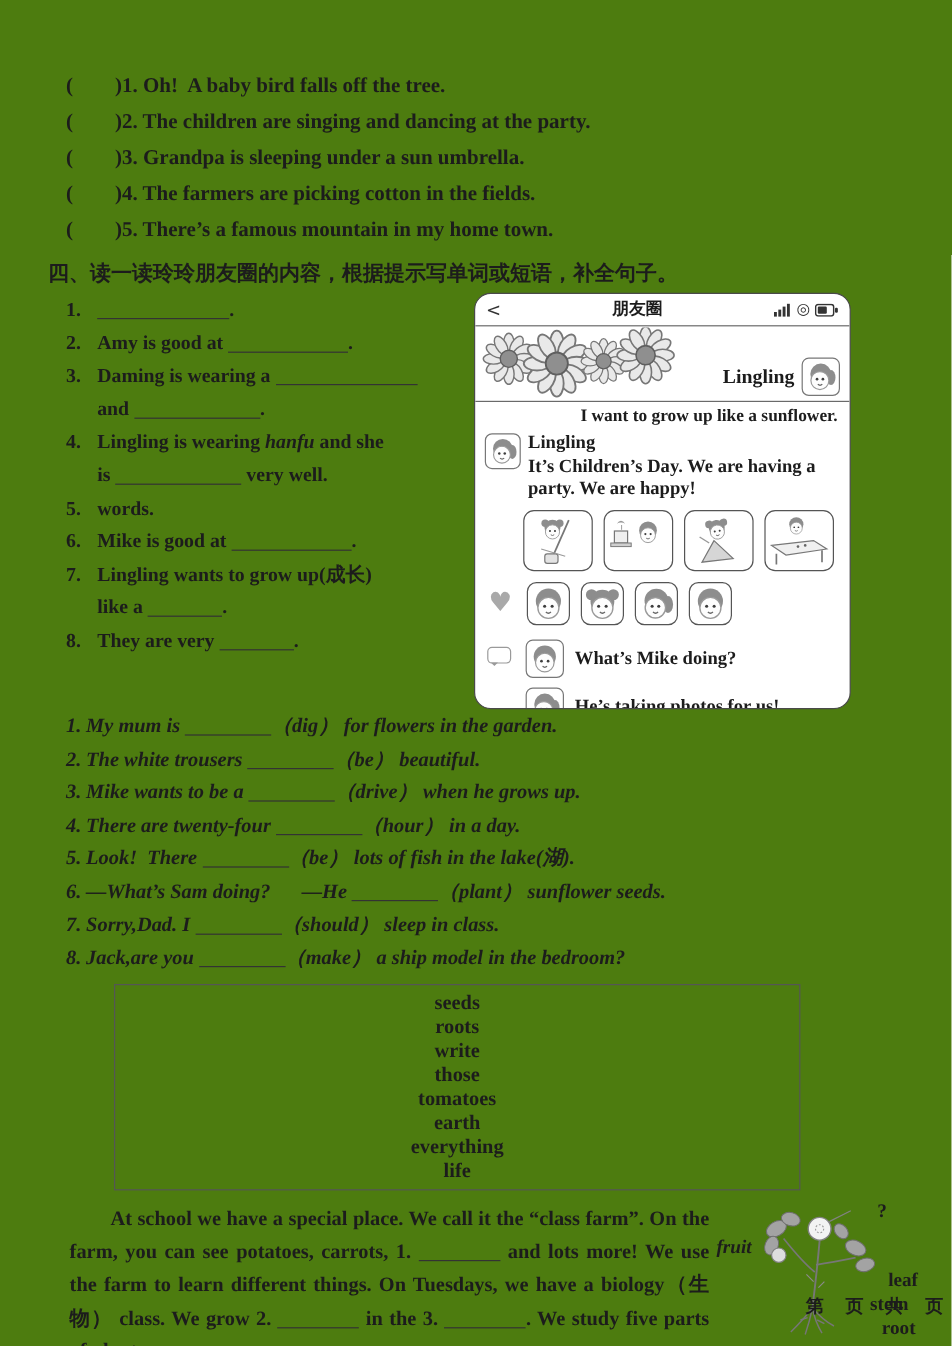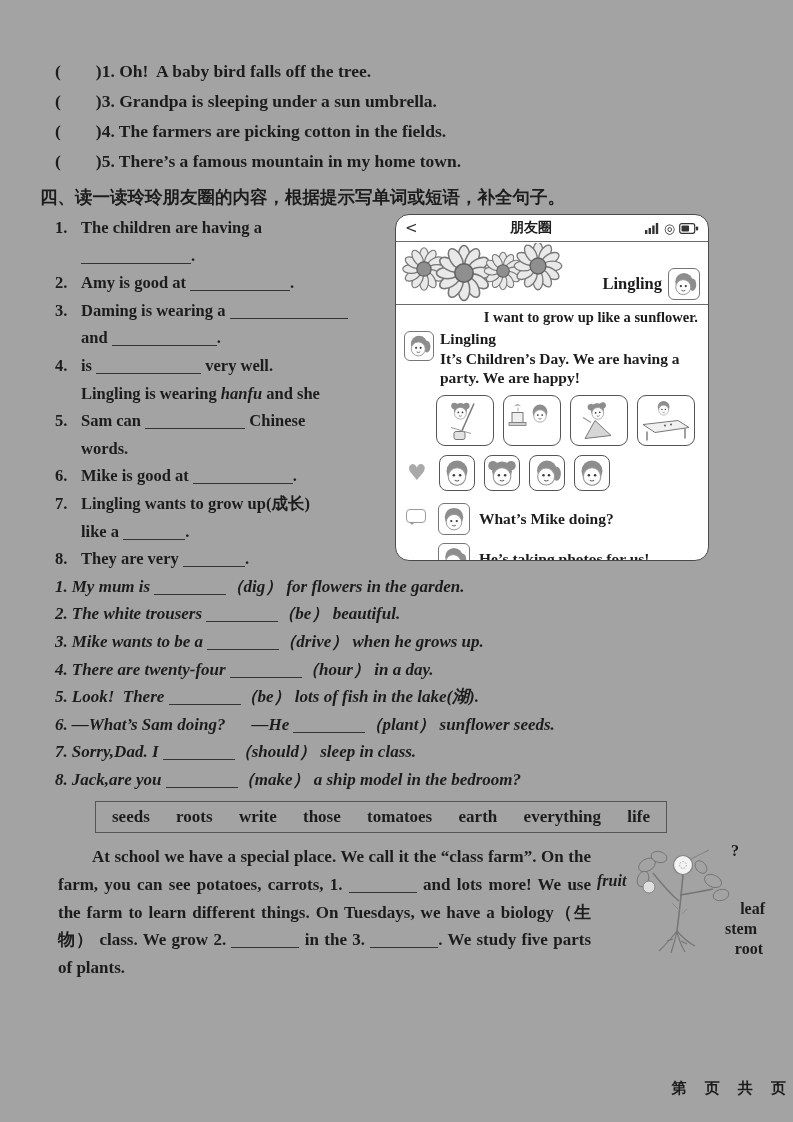--- a/index.html
+++ b/index.html
@@ -1,16 +1,16 @@
 <!DOCTYPE html>
 <html><head>
 <meta charset="utf-8">
 <style>
   html,body{margin:0;padding:0;background:#fff;}
-  .page{position:relative;width:793px;height:1122px;background:#a3a3a3;overflow:hidden;
+  .page{position:relative;width:793px;height:1122px;background:#4d7c0f;overflow:hidden;
         font-family:"Liberation Serif","DejaVu Serif",serif;font-weight:700;color:#1c1c1c;}
   .cn{font-family:"Liberation Sans","DejaVu Sans",sans-serif;font-weight:700;}
 
   
   .listening{padding:56px 0 0 55px;font-size:17.5px;}
   .li-row{height:30px;line-height:30px;white-space:nowrap;}
 
   
   .sec-title{font-size:17.5px;line-height:26px;margin:8px 0 4px 40px;}
 
@@ -55,21 +55,21 @@
 
   
   .s5-rows{padding-left:55px;font-size:17px;font-style:italic;}
   .s5-row{line-height:27.6px;white-space:nowrap;}
   .s5-row .num{margin-right:4px;}
   .s5-gap{display:inline-block;width:26px;}
 
   
   .word-box{margin:8px 0 10px 95px;width:538px;border:1.5px solid #555;
             display:flex;justify-content:space-between;align-items:center;
-            padding:5px 16px;font-size:17px;}
+            padding:5px 16px;font-size:17px;flex-direction:column;}
   .passage{margin:2px 28px 0 58px;font-size:17px;line-height:27.6px;text-align:justify;text-indent:34px;}
   .plant-wrap{float:right;width:168px;height:112px;position:relative;margin:0 0 2px 6px;text-indent:0;}
   .plant-svg{position:absolute;left:28px;top:0;width:112px;height:112px;}
   .plant-label{position:absolute;font-size:16px;line-height:16px;}
   .lb-q{right:26px;top:0;}
   .lb-fruit{left:0;top:30px;font-style:italic;}
   .lb-leaf{right:0;top:58px;}
   .lb-stem{right:8px;top:78px;}
   .lb-root{right:2px;top:98px;}
 
@@ -123,50 +123,49 @@
       </g>
       <circle r="4.2" fill="#8f8f8f" stroke="#5f5f5f" stroke-width="0.7"></circle>
     </g>
   </defs>
 </svg>
 
 <div class="page">
 
   <div class="listening">
     <div class="li-row"><span>(&nbsp;&nbsp;&nbsp;&nbsp;&nbsp;&nbsp;&nbsp;&nbsp;)</span><span>1.</span> <span>Oh!&nbsp; A baby bird falls off the tree.</span></div>
+    <div class="li-row"><span>(&nbsp;&nbsp;&nbsp;&nbsp;&nbsp;&nbsp;&nbsp;&nbsp;)</span><span>2.</span> <span>The children are singing and dancing at the party.</span></div>
     <div class="li-row"><span>(&nbsp;&nbsp;&nbsp;&nbsp;&nbsp;&nbsp;&nbsp;&nbsp;)</span><span>3.</span> <span>Grandpa is sleeping under a sun umbrella.</span></div>
     <div class="li-row"><span>(&nbsp;&nbsp;&nbsp;&nbsp;&nbsp;&nbsp;&nbsp;&nbsp;)</span><span>4.</span> <span>The farmers are picking cotton in the fields.</span></div>
     <div class="li-row"><span>(&nbsp;&nbsp;&nbsp;&nbsp;&nbsp;&nbsp;&nbsp;&nbsp;)</span><span>5.</span> <span>There’s a famous mountain in my home town.</span></div>
   </div>
 
   <div class="sec-title cn">四、读一读玲玲朋友圈的内容，根据提示写单词或短语，补全句子。</div>
   <div class="s4-body">
     <div class="s4-items">
       <div class="s4-item">
         <span class="num">1.</span>
-        <div><span>The children are having a</span></div>
         <div><span class="blank w110"></span><span>.</span></div>
       </div>
       <div class="s4-item">
         <span class="num">2.</span>
         <div><span>Amy is good at</span> <span class="blank w100"></span><span>.</span></div>
       </div>
       <div class="s4-item">
         <span class="num">3.</span>
         <div><span>Daming is wearing a</span> <span class="blank w120"></span></div>
         <div><span>and</span> <span class="blank w105"></span><span>.</span></div>
       </div>
       <div class="s4-item">
         <span class="num">4.</span>
+        <div><span>Lingling is wearing</span> <i>hanfu</i> <span>and she</span></div>
         <div><span>is</span> <span class="blank w105"></span> <span>very well.</span></div>
-        <div><span>Lingling is wearing</span> <i>hanfu</i> <span>and she</span></div>
       </div>
       <div class="s4-item">
         <span class="num">5.</span>
-        <div><span>Sam can</span> <span class="blank w100"></span> <span>Chinese</span></div>
         <div><span>words.</span></div>
       </div>
       <div class="s4-item">
         <span class="num">6.</span>
         <div><span>Mike is good at</span> <span class="blank w100"></span><span>.</span></div>
       </div>
       <div class="s4-item">
         <span class="num">7.</span>
         <div><span>Lingling wants to grow up(成长)</span></div>
         <div><span>like a</span> <span class="blank w62"></span><span>.</span></div>

